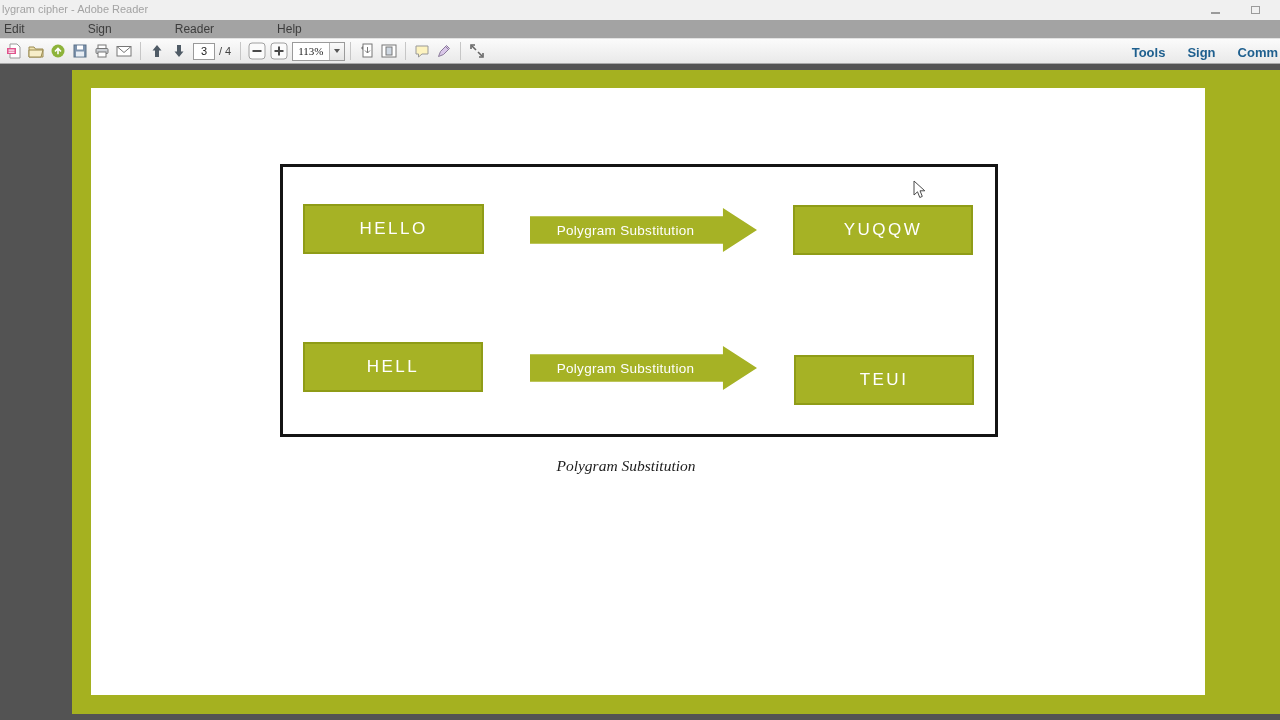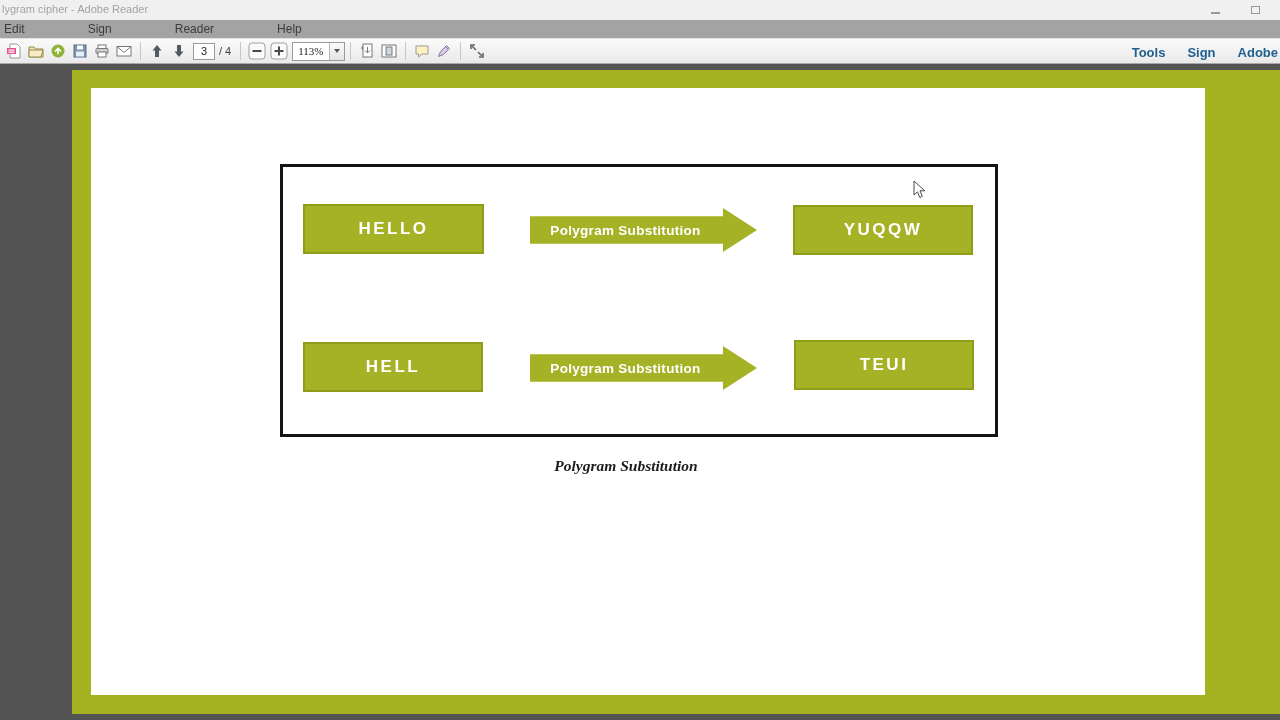--- a/index.html
+++ b/index.html
@@ -26,21 +26,21 @@
   .page-input { width:22px; height:17px; border:1px solid #9a9a9a; background:#fff; font-size:11px; text-align:center; color:#222; margin:0 3px; }
   .page-total { font-size:11px; color:#444; margin:0 4px 0 1px; white-space:nowrap; }
   .zoom-box { display:flex; align-items:center; height:19px; border:1px solid #9a9a9a; background:#fff; margin-left:2px;font-family:Liberation Serif, serif; }
   .zoom-val { font-size:11px; color:#222; padding:0 5px; min-width:34px; text-align:left; }
   .zoom-caret { width:15px; height:100%; border-left:1px solid #b5b5b5; background:linear-gradient(#fafafa,#e4e4e4); display:flex; align-items:center; justify-content:center; }
   .caret-down { width:0; height:0; border-left:3.5px solid transparent; border-right:3.5px solid transparent; border-top:4px solid #555; }
   .tb-right { position:absolute; right:0; top:0; height:26px; display:flex; align-items:center; gap:22px; padding-right:2px; }
   .tb-link { font-size:13px; font-weight:700; color:#1e5f8e; white-space:nowrap; }
 
   
-  .docarea { position:relative; height:656px; background:#535353; overflow:hidden;font-weight:bold; }
+  .docarea { position:relative; height:656px; background:#535353; overflow:hidden; }
   .slide { position:absolute; left:72px; top:6px; width:1208px; height:644px; background:#a5b120; }
   .page { position:absolute; left:19px; top:18px; width:1114px; height:607px; background:#ffffff; }
 
   .diagram { position:absolute; left:189px; top:76px; width:718px; height:273px; border:3px solid #141414; background:#fff; }
   .gbox { position:absolute; width:181px; height:50px; background:#a6b225; border:2px solid #8f9c17; display:flex; align-items:center; justify-content:center; color:#ffffff; font-size:17px; letter-spacing:2.5px; }
   .garrow { position:absolute; width:227px; height:44px; background:#a6b225; clip-path:polygon(0% 19%, 85% 19%, 85% 0%, 100% 50%, 85% 100%, 85% 81%, 0% 81%); display:flex; align-items:center; justify-content:center; padding-right:36px; color:#ffffff; font-size:13.5px; letter-spacing:0.3px; white-space:nowrap; }
 
   .caption { position:absolute; left:0; top:369px; width:1114px; text-align:center; padding-right:44px; font-family:"Liberation Serif", serif; font-style:italic; font-size:15.5px; color:#1c1c1c; }
 
   .cursor { position:absolute; left:913px; top:116px; }
@@ -184,37 +184,37 @@
     <div class="tbtn">
       <svg width="16" height="16">
           <path d="M2 6V2h4M14 10v4h-4" fill="none" stroke="#666" stroke-width="1.6"></path>
           <path d="M3 3l4 4M13 13L9 9" stroke="#666" stroke-width="1.6"></path>
         </svg>
     </div>
 
     <div class="tb-right">
       <span class="tb-link">Tools</span>
       <span class="tb-link">Sign</span>
-      <span class="tb-link">Adobe</span>
+      <span class="tb-link">Comm</span>
     </div>
   </div>
 
   <div class="docarea">
     <div class="slide">
       <div class="page">
 
         <div class="diagram">
 
           <div class="gbox" style="left:20px; top:37px;">HELLO</div>
           <div class="garrow" style="left:247px; top:41px;">Polygram Substitution</div>
           <div class="gbox" style="left:20px; top:175px; width:180px;">HELL</div>
 
           <div class="gbox" style="left:510px; top:38px; width:180px;">YUQQW</div>
           <div class="garrow" style="left:247px; top:179px;">Polygram Substitution</div>
-          <div class="gbox" style="left:511px; top:173px; width:180px;">TEUI</div>
+          <div class="gbox" style="left:511px; top:188px; width:180px;">TEUI</div>
         </div>
 
         <div class="caption">Polygram Substitution</div>
 
       </div>
     </div>
 
     <svg class="cursor" width="14" height="20">
       <polygon points="1,1 1,15 4.5,11.8 6.8,17.5 9.3,16.4 7,10.8 11.8,10.8" fill="#ffffff" stroke="#4a4a4a" stroke-width="1"></polygon>
     </svg>

